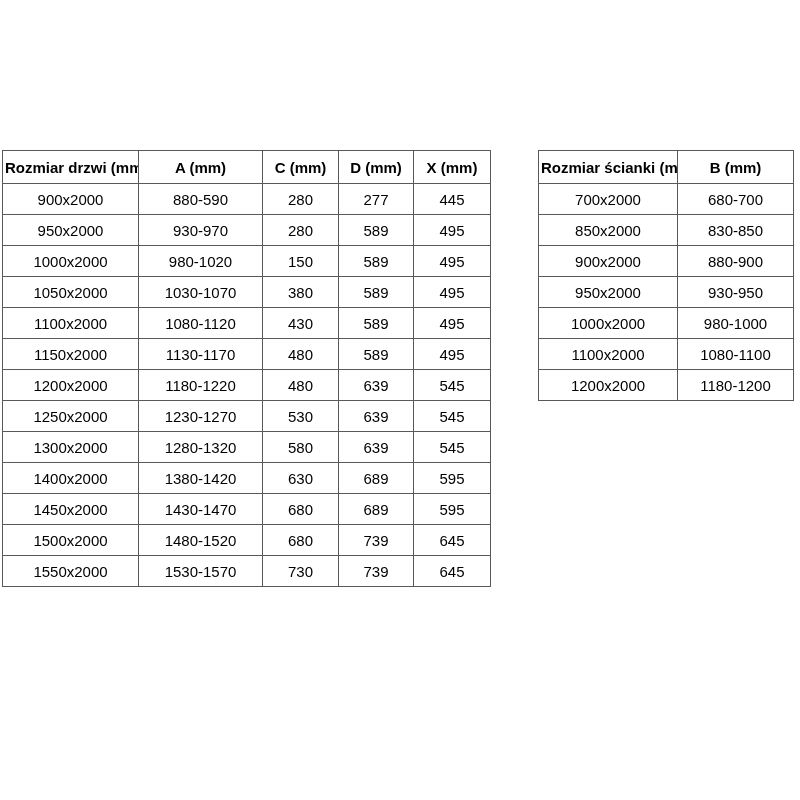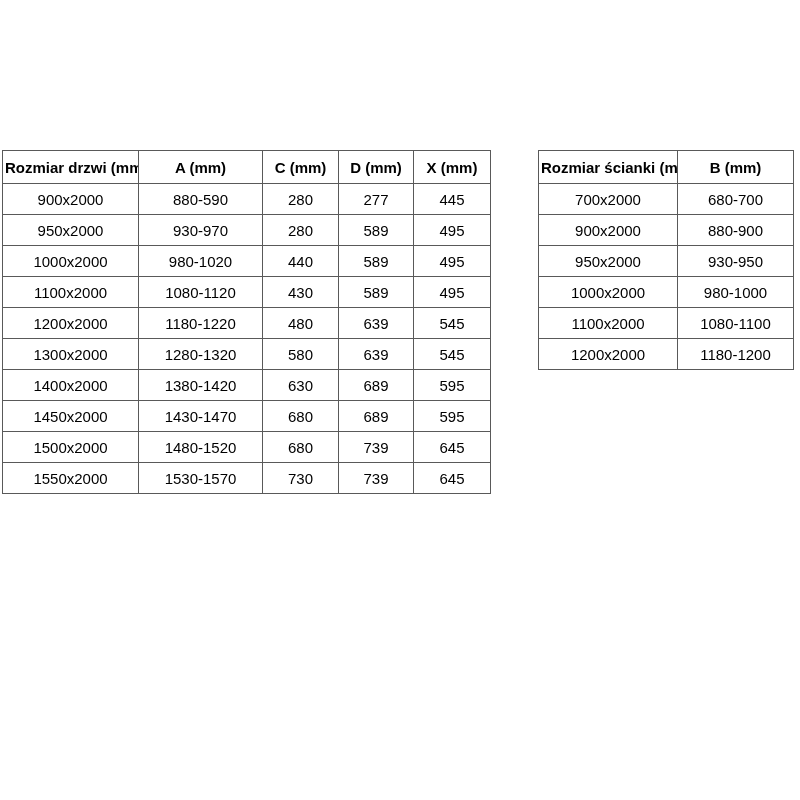--- a/index.html
+++ b/index.html
@@ -93,35 +93,56 @@
         <tr>
           <td>950x2000</td>
           <td>930-970</td>
           <td>280</td>
           <td>589</td>
           <td>495</td>
         </tr>
         <tr>
           <td>1000x2000</td>
           <td>980-1020</td>
-          <td>440</td>
+          <td>150</td>
+          <td>589</td>
+          <td>495</td>
+        </tr>
+        <tr>
+          <td>1050x2000</td>
+          <td>1030-1070</td>
+          <td>380</td>
           <td>589</td>
           <td>495</td>
         </tr>
         <tr>
           <td>1100x2000</td>
           <td>1080-1120</td>
           <td>430</td>
           <td>589</td>
           <td>495</td>
         </tr>
         <tr>
+          <td>1150x2000</td>
+          <td>1130-1170</td>
+          <td>480</td>
+          <td>589</td>
+          <td>495</td>
+        </tr>
+        <tr>
           <td>1200x2000</td>
           <td>1180-1220</td>
           <td>480</td>
+          <td>639</td>
+          <td>545</td>
+        </tr>
+        <tr>
+          <td>1250x2000</td>
+          <td>1230-1270</td>
+          <td>530</td>
           <td>639</td>
           <td>545</td>
         </tr>
         <tr>
           <td>1300x2000</td>
           <td>1280-1320</td>
           <td>580</td>
           <td>639</td>
           <td>545</td>
         </tr>
@@ -166,20 +187,24 @@
         <th>Rozmiar ścianki (mm)</th>
         <th>B (mm)</th>
       </tr>
     </thead>
     <tbody>
         <tr>
           <td>700x2000</td>
           <td>680-700</td>
         </tr>
         <tr>
+          <td>850x2000</td>
+          <td>830-850</td>
+        </tr>
+        <tr>
           <td>900x2000</td>
           <td>880-900</td>
         </tr>
         <tr>
           <td>950x2000</td>
           <td>930-950</td>
         </tr>
         <tr>
           <td>1000x2000</td>
           <td>980-1000</td>

